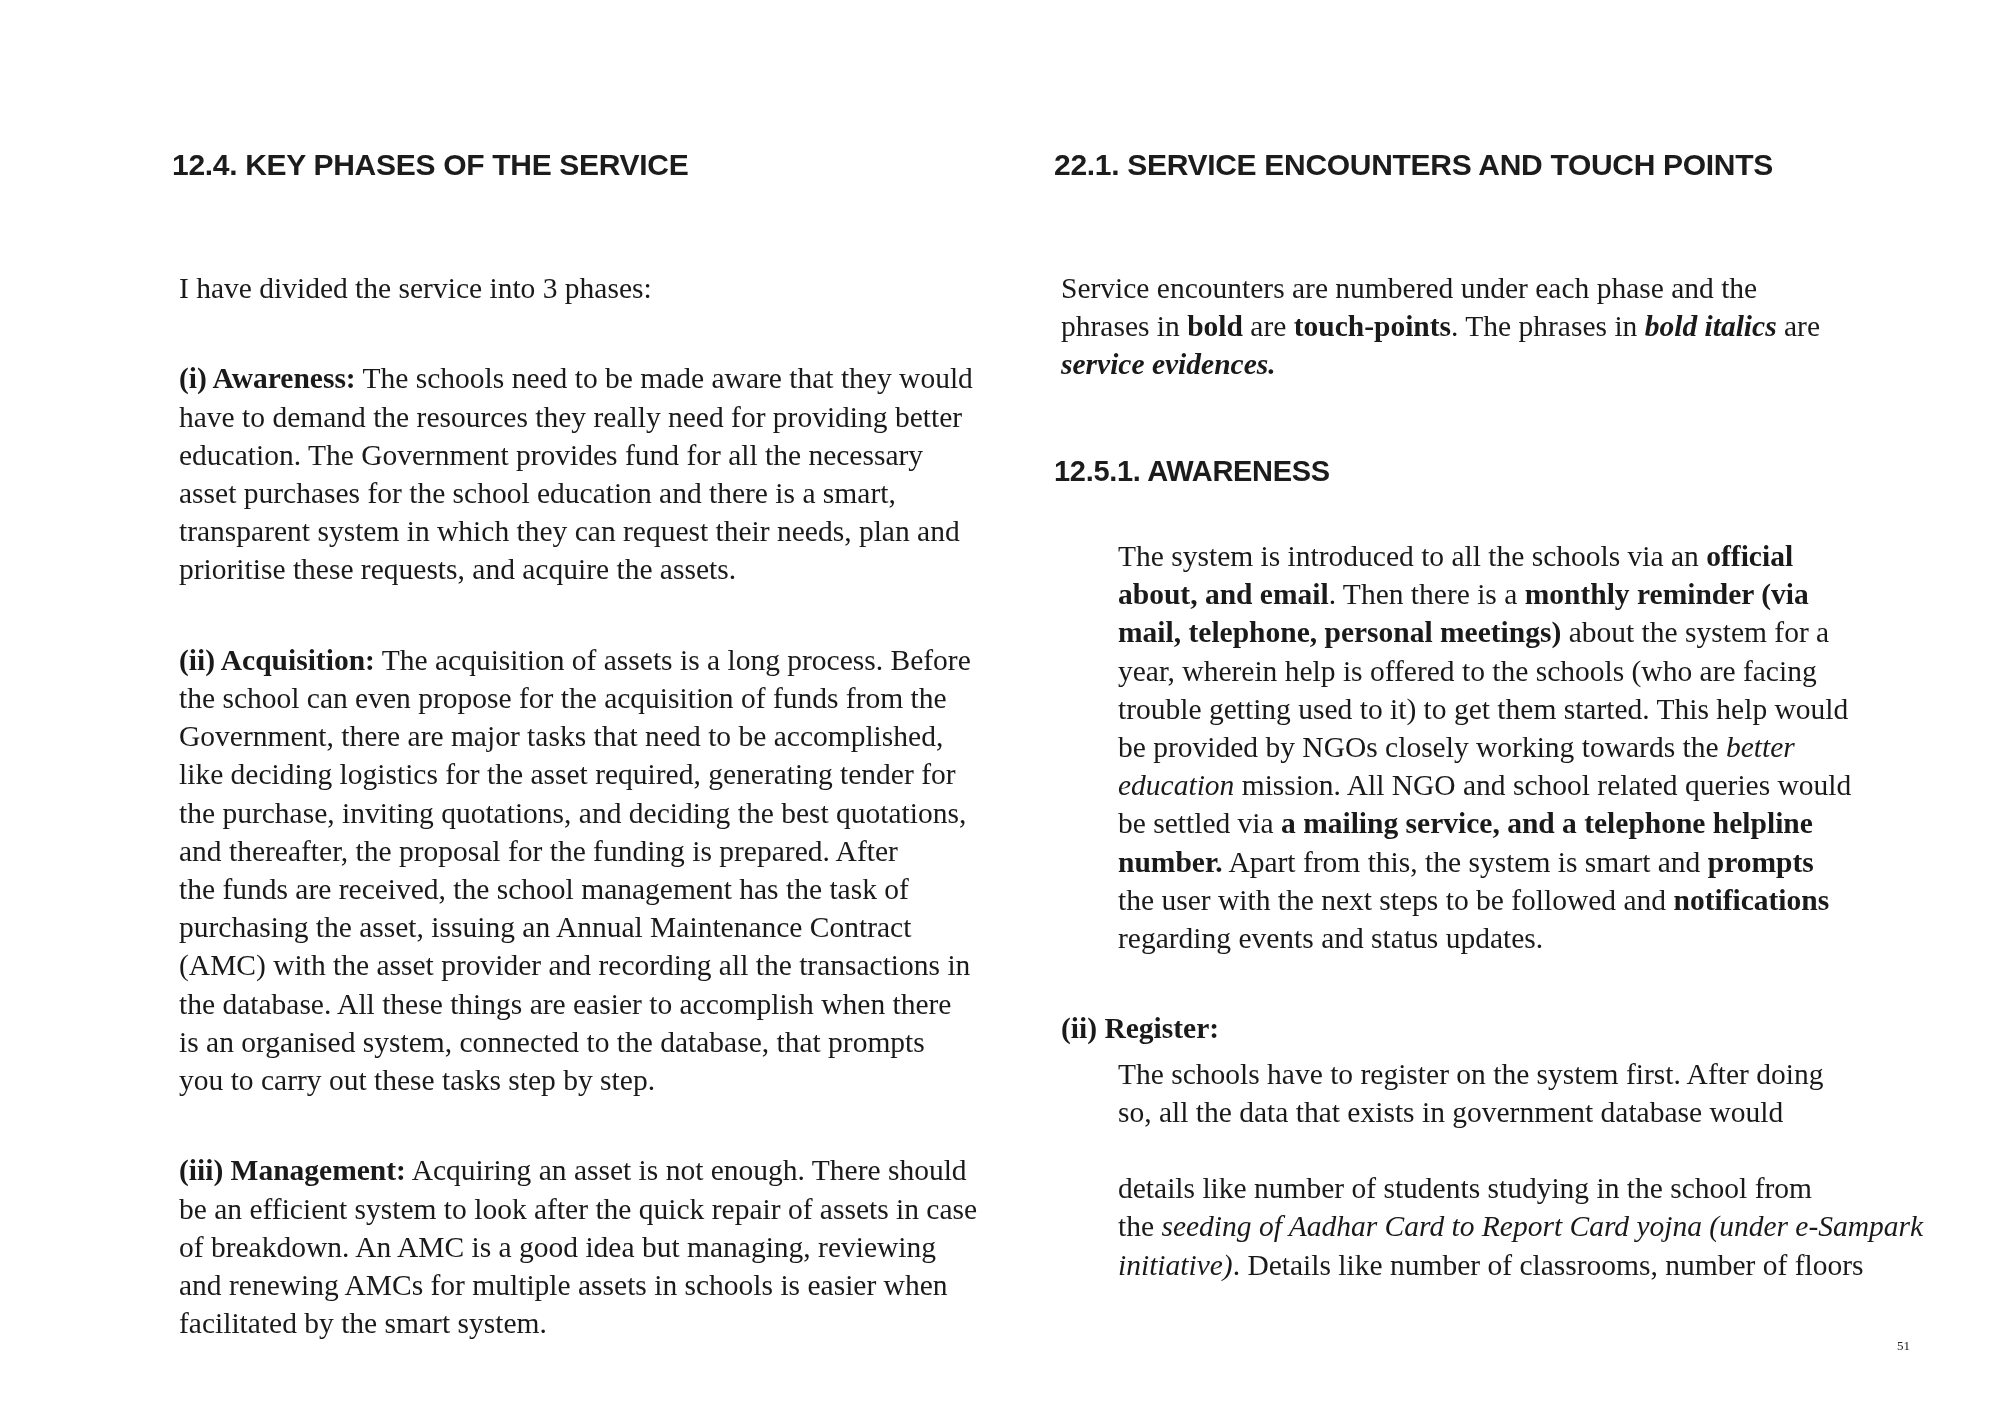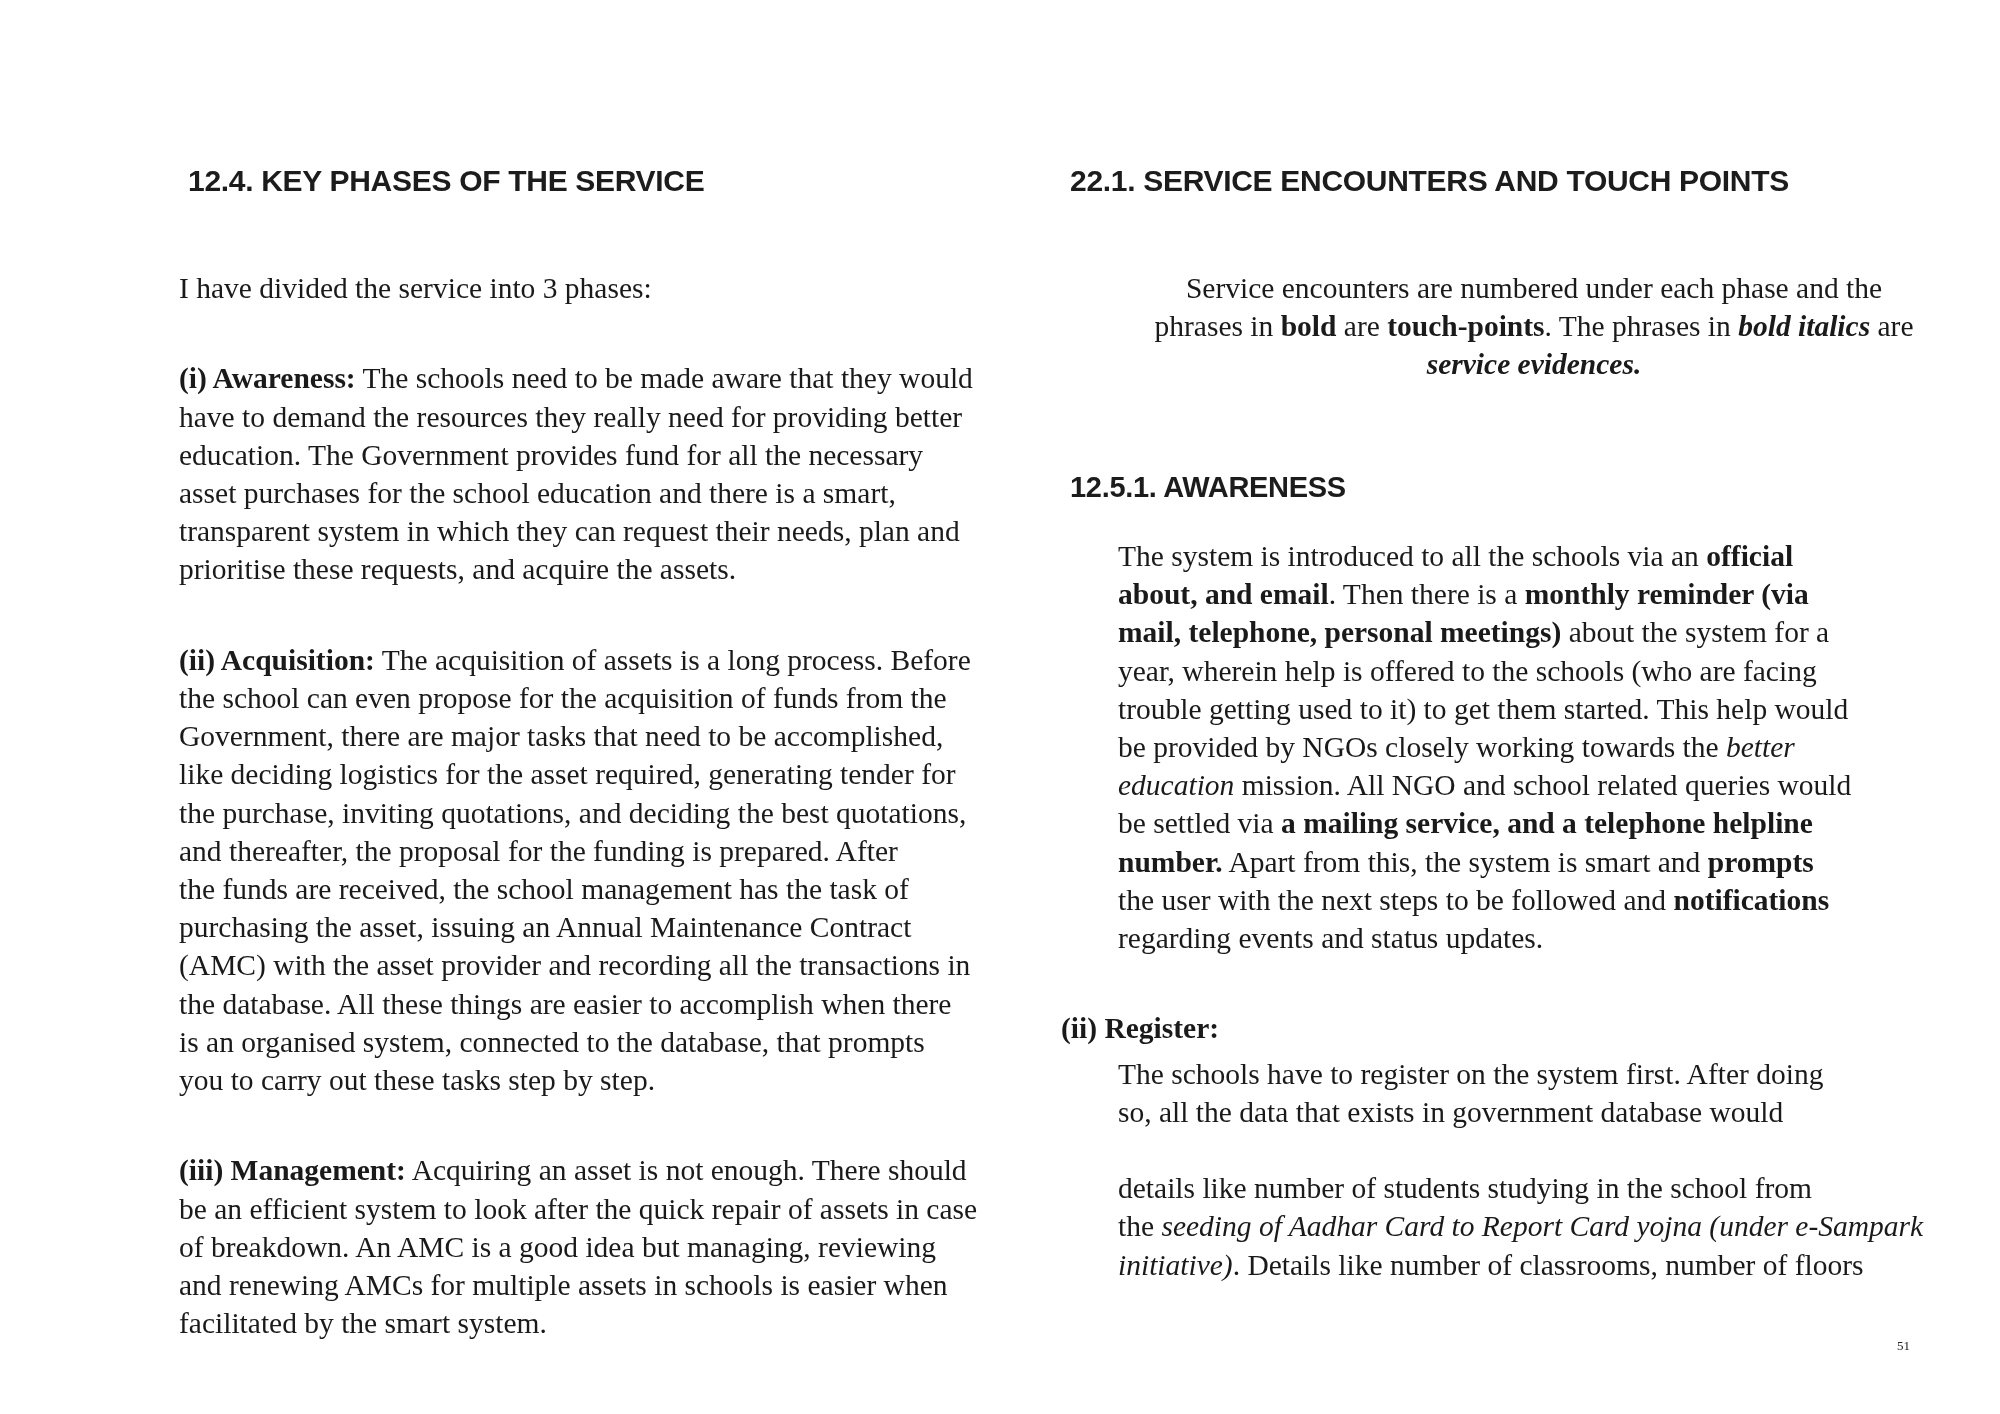--- a/index.html
+++ b/index.html
@@ -1,17 +1,17 @@
 <!DOCTYPE html>
 <html><head>
 <meta charset="utf-8">
 <style>
   html,body{margin:0;padding:0;background:#fff;}
   body{width:2000px;height:1414px;position:relative;overflow:hidden;color:#1a1a1a;}
-  .h2{position:absolute;font-family:"Liberation Sans","DejaVu Sans",sans-serif;font-weight:bold;font-size:30px;letter-spacing:-0.3px;color:#1c1c1c;margin:16px;white-space:nowrap;}
+  .h2{position:absolute;font-family:"Liberation Sans","DejaVu Sans",sans-serif;font-weight:bold;font-size:30px;letter-spacing:-0.3px;color:#1c1c1c;margin:0;white-space:nowrap;}
   .col{position:absolute;font-family:"Liberation Serif","DejaVu Serif",serif;font-size:29.5px;line-height:38.2px;color:#1a1a1a;}
   .col p{margin:7px;}
   .gap{height:38.2px;}
   .indent{padding-left:57px;}
   b{font-weight:bold;}
   .pnum{position:absolute;font-family:"Liberation Serif",serif;font-size:13px;font-weight:normal;right:90px;top:1338px;color:#222;}
 </style>
 </head>
 <body>
 
@@ -21,21 +21,21 @@
 <div class="col" style="left:172px;top:262px;width:860px;">
   <p> I have divided the service into 3 phases:</p>
   <div class="gap"></div>
   <p><b>(i) Awareness:</b><span> The schools need to be made aware that they would</span><br><span>have to demand the resources they really need for providing better</span><br><span>education. The Government provides fund for all the necessary</span><br><span>asset purchases for the school education and there is a smart,</span><br><span>transparent system in which they can request their needs, plan and</span><br><span>prioritise these requests, and acquire the assets.</span></p>
   <div class="gap"></div>
   <p><b>(ii) Acquisition:</b><span> The acquisition of assets is a long process. Before</span><br><span>the school can even propose for the acquisition of funds from the</span><br><span>Government, there are major tasks that need to be accomplished,</span><br><span>like deciding logistics for the asset required, generating tender for</span><br><span>the purchase, inviting quotations, and deciding the best quotations,</span><br><span>and thereafter, the proposal for the funding is prepared. After</span><br><span>the funds are received, the school management has the task of</span><br><span>purchasing the asset, issuing an Annual Maintenance Contract</span><br><span>(AMC) with the asset provider and recording all the transactions in</span><br><span>the database. All these things are easier to accomplish when there</span><br><span>is an organised system, connected to the database, that prompts</span><br><span>you to carry out these tasks step by step.</span></p>
   <div class="gap"></div>
   <p><b>(iii) Management:</b><span> Acquiring an asset is not enough. There should</span><br><span>be an efficient system to look after the quick repair of assets in case</span><br><span>of breakdown. An AMC is a good idea but managing, reviewing</span><br><span>and renewing AMCs for multiple assets in schools is easier when</span><br><span>facilitated by the smart system.</span></p>
 </div>
 
-<div class="col" style="left:1084px;top:262px;width:900px;text-align:center;">
+<div class="col" style="left:1054px;top:262px;width:900px;">
   <p>
     <span>Service encounters are numbered under each phase and the</span><br>
     <span>phrases in </span><b>bold</b><span> are </span><b>touch-points</b><span>. The phrases in </span><b><i>bold italics</i></b><span> are</span><br>
     <b><i>service evidences.</i></b>
   </p>
 </div>
 
 <h3 class="h2" style="left:1054px;top:455px;font-size:29px;">12.5.1. AWARENESS</h3>
 
 <div class="col" style="left:1054px;top:530px;width:920px;">

